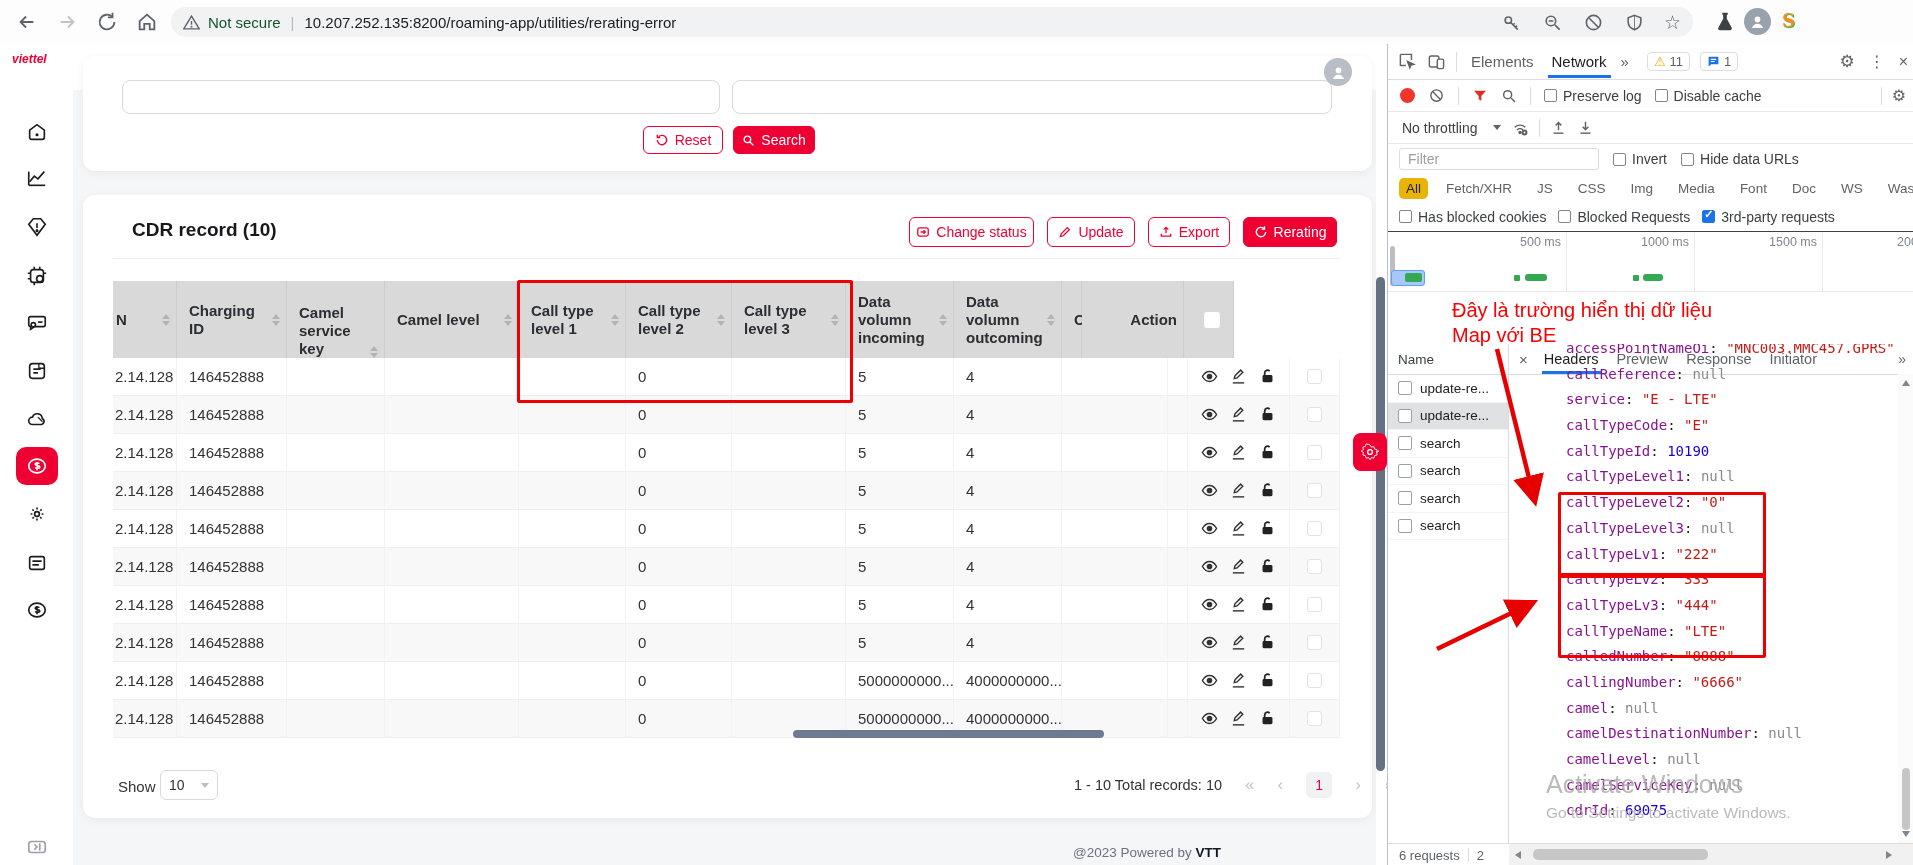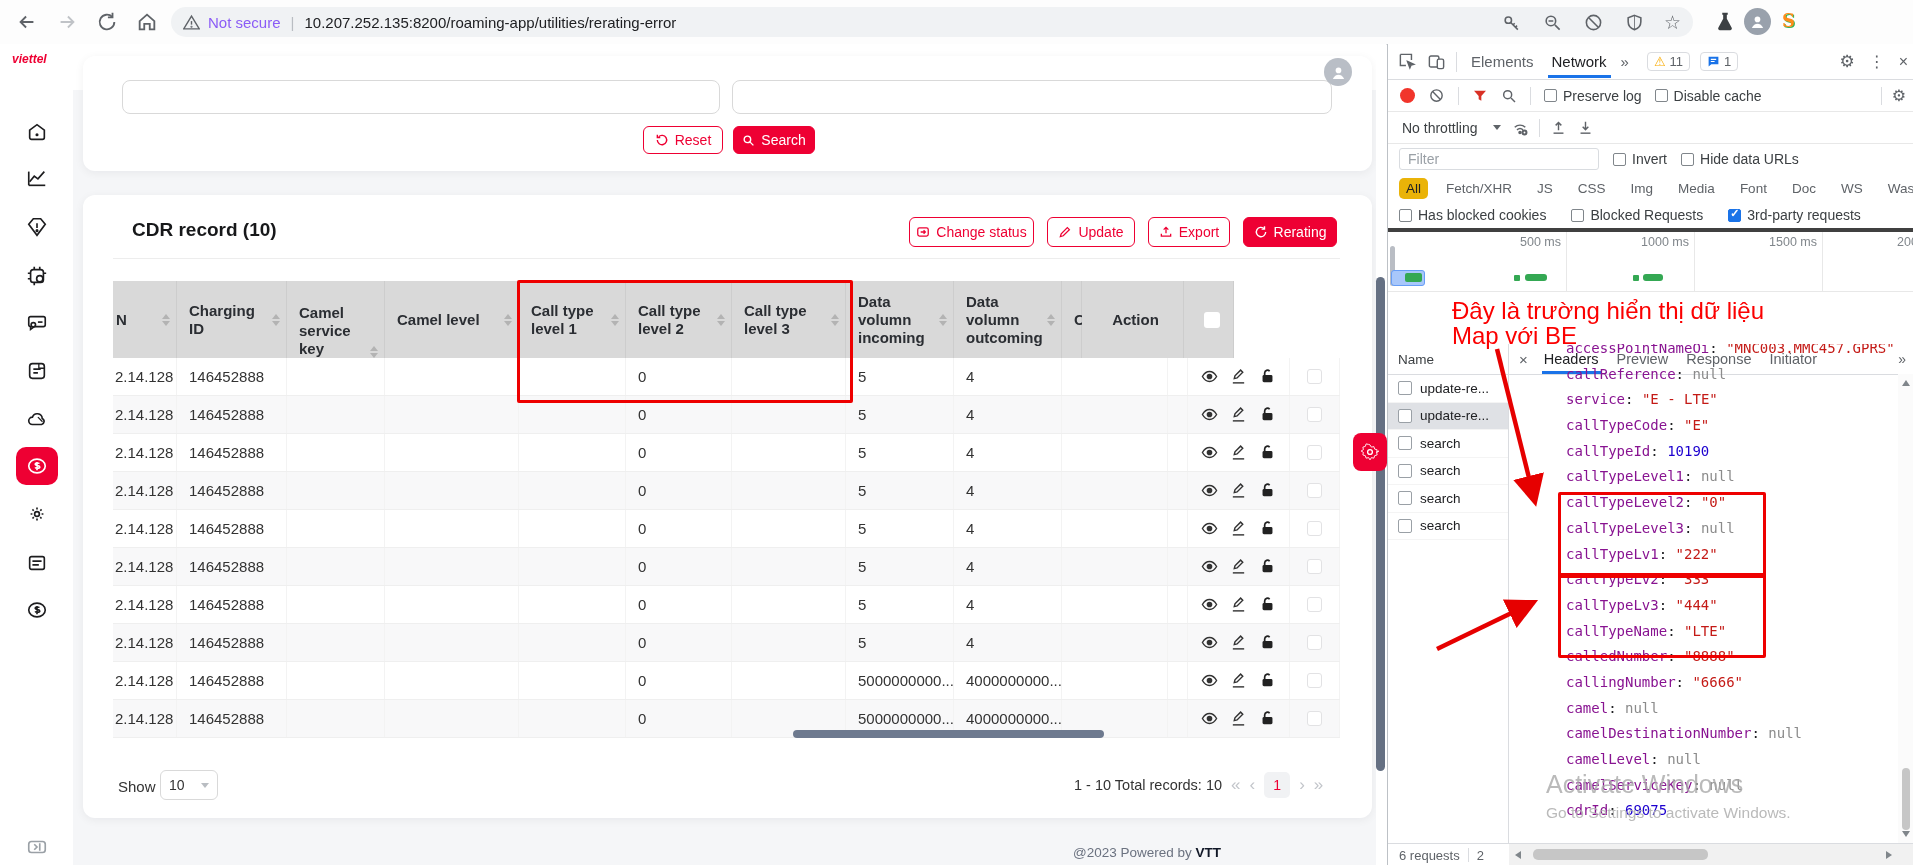--- a/index.html
+++ b/index.html
@@ -8,21 +8,21 @@
   .abs{position:absolute}
   .flex{display:flex;align-items:center}
   svg{display:block}
 
   
   .bbar{left:0;top:0;width:1913px;height:44px;background:#fdfdfd;border-bottom:1px solid #e3e5e8}
   .bicon{width:22px;height:22px;color:#5f6368}
   .urlpill{left:171px;top:7px;width:1522px;height:30px;background:#f0f2f4;border-radius:15px;
            display:flex;align-items:center;padding:0 12px;box-sizing:border-box;gap:8px}
   .urltext{font-size:15px;color:#202124;white-space:nowrap}
-  .secttext{font-size:15px;color:#8b5cf6}
+  .secttext{font-size:15px;color:#14532d}
   .urlsep{color:#b9bdc2;font-size:15px;padding:0 2px}
 
   
   .sidebar{left:0;top:44px;width:73px;height:821px;background:#fff;border-right:1px solid #ececec}
   .sideicon{position:absolute;left:50%;transform:translate(-50%,-50%);color:#1d1d1f}
   .sideicon svg{width:22px;height:22px}
   .side-active{width:42px;height:38px;background:#ee0033;border-radius:10px;display:flex;
                align-items:center;justify-content:center;color:#fff}
   .apphead{left:73px;top:44px;width:1303px;height:46px;background:#fff}
   .apptitle{font-size:23px;font-weight:bold;color:#0f0f10;letter-spacing:.2px}
@@ -77,21 +77,21 @@
           color:#202124;border-bottom:1px solid #f4f4f4}
   .reqrow.sel{background:#dfe1e5}
   .reqcb{width:12px;height:12px;border:1.5px solid #9aa0a6;border-radius:2px;background:#fff;flex:none}
   .jline{height:25.7px;line-height:25.7px;padding-left:57px;font-family:"DejaVu Sans Mono",monospace;
          font-size:14px;white-space:nowrap}
   .jkey{color:#881391}
   .jv-string{color:#c41a16}
   .jv-null{color:#8b8b8b}
   .jv-number{color:#1c00cf}
   .redbox{position:absolute;border:3.5px solid #ee0000;border-radius:2px;pointer-events:none}
-  .note{position:absolute;color:#fb0000;font-size:24px;line-height:25px;white-space:nowrap;z-index:40}
+  .note{position:absolute;color:#fb0000;font-size:20px;line-height:25px;white-space:nowrap;z-index:40}
   .wm1{font-size:25px;color:#a9a9a9;opacity:.8}
   .wm2{font-size:15.5px;color:#b3b3b3;opacity:.9}
   .sarrow{width:0;height:0;display:inline-block}
 </style>
 </head>
 <body>
 
 <div class="screen">
 
   <div class="abs bbar">
@@ -367,21 +367,21 @@
           <span class="lbl">Data volumn outcoming</span>
           <span class="sort">
             <i class="up"></i>
             <i class="dn"></i>
           </span>
         </div>
         <div class="th" style="width: 20px; flex: 0 0 auto;">
           <span class="lbl">C</span>
         </div>
         <div class="th" style="width: 102px; flex: 0 0 auto;">
-          <span class="lbl" style="text-align:center">Action</span>
+          <span class="lbl" style="text-align:right">Action</span>
         </div>
         <div class="th" style="width: 50px; flex: 0 0 auto;">
           <span class="cb" style="width:16px;height:16px;background:#fff;margin:auto"></span>
         </div>
       </div>
     <div id="tbody">
         <div class="tr" style="background: rgb(255, 255, 255);">
           <div class="td" style="width: 64px; flex: 0 0 auto; padding-left: 2px;">2.14.128</div>
           <div class="td" style="width: 110px; flex: 0 0 auto;">146452888</div>
           <div class="td" style="width: 98px; flex: 0 0 auto;"></div>
@@ -686,21 +686,21 @@
 
   <div class="abs" style="left:113px;top:730px;width:1227px;height:9px">
     <div class="hthumb" style="position:absolute;left:680px;top:0;width:311px;height:8px"></div>
   </div>
 
   <div class="abs" style="left:118px;top:778px;font-size:15px;color:#333">Show</div>
   <div class="abs flex" style="left:160px;top:770px;width:58px;height:30px;border:1px solid #d9d9d9;border-radius:6px;box-sizing:border-box;padding:0 8px;justify-content:space-between">
     <span style="font-size:14px;color:#333">10</span>
     <i style="width:0;height:0;border-left:4px solid transparent;border-right:4px solid transparent;border-top:5px solid #b9bdc2"></i>
     </div>
-  <div class="abs flex" style="left:1074px;top:772px;gap:9px">
+  <div class="abs flex" style="left:1074px;top:772px;gap:23px">
     <span style="font-size:14.5px;color:#333">1 - 10 Total records: 10</span>
     <span class="pagarrow">«</span>
     <span class="pagarrow">‹</span>
     <span class="pagepill">1</span>
     <span class="pagarrow">›</span>
     <span class="pagarrow">»</span>
   </div>
 
   <div class="abs" style="left:1073px;top:845px;font-size:13.5px;color:#6b7280">
     <span>@2023 Powered by </span><b style="color:#111827">VTT</b></div>
@@ -822,21 +822,21 @@
         <span class="chip">JS</span>
         <span class="chip">CSS</span>
         <span class="chip">Img</span>
         <span class="chip">Media</span>
         <span class="chip">Font</span>
         <span class="chip">Doc</span>
         <span class="chip">WS</span>
         <span class="chip">Wasm</span>
       </div>
 
-    <div class="dt-row flex" id="reqfilters" style="top:158px;height:30px;border-bottom:4px solid #404040;padding-left:11px;gap:25px">
+    <div class="dt-row flex" id="reqfilters" style="top:158px;height:30px;border-bottom:1px solid #404040;padding-left:11px;gap:12px">
         <span class="flex">
           <span class="dcb"></span>
           <span class="dlabel">Has blocked cookies</span>
         </span>
         <span class="flex">
           <span class="dcb"></span>
           <span class="dlabel">Blocked Requests</span>
         </span>
         <span class="flex">
           <span class="dcb checked"></span>

